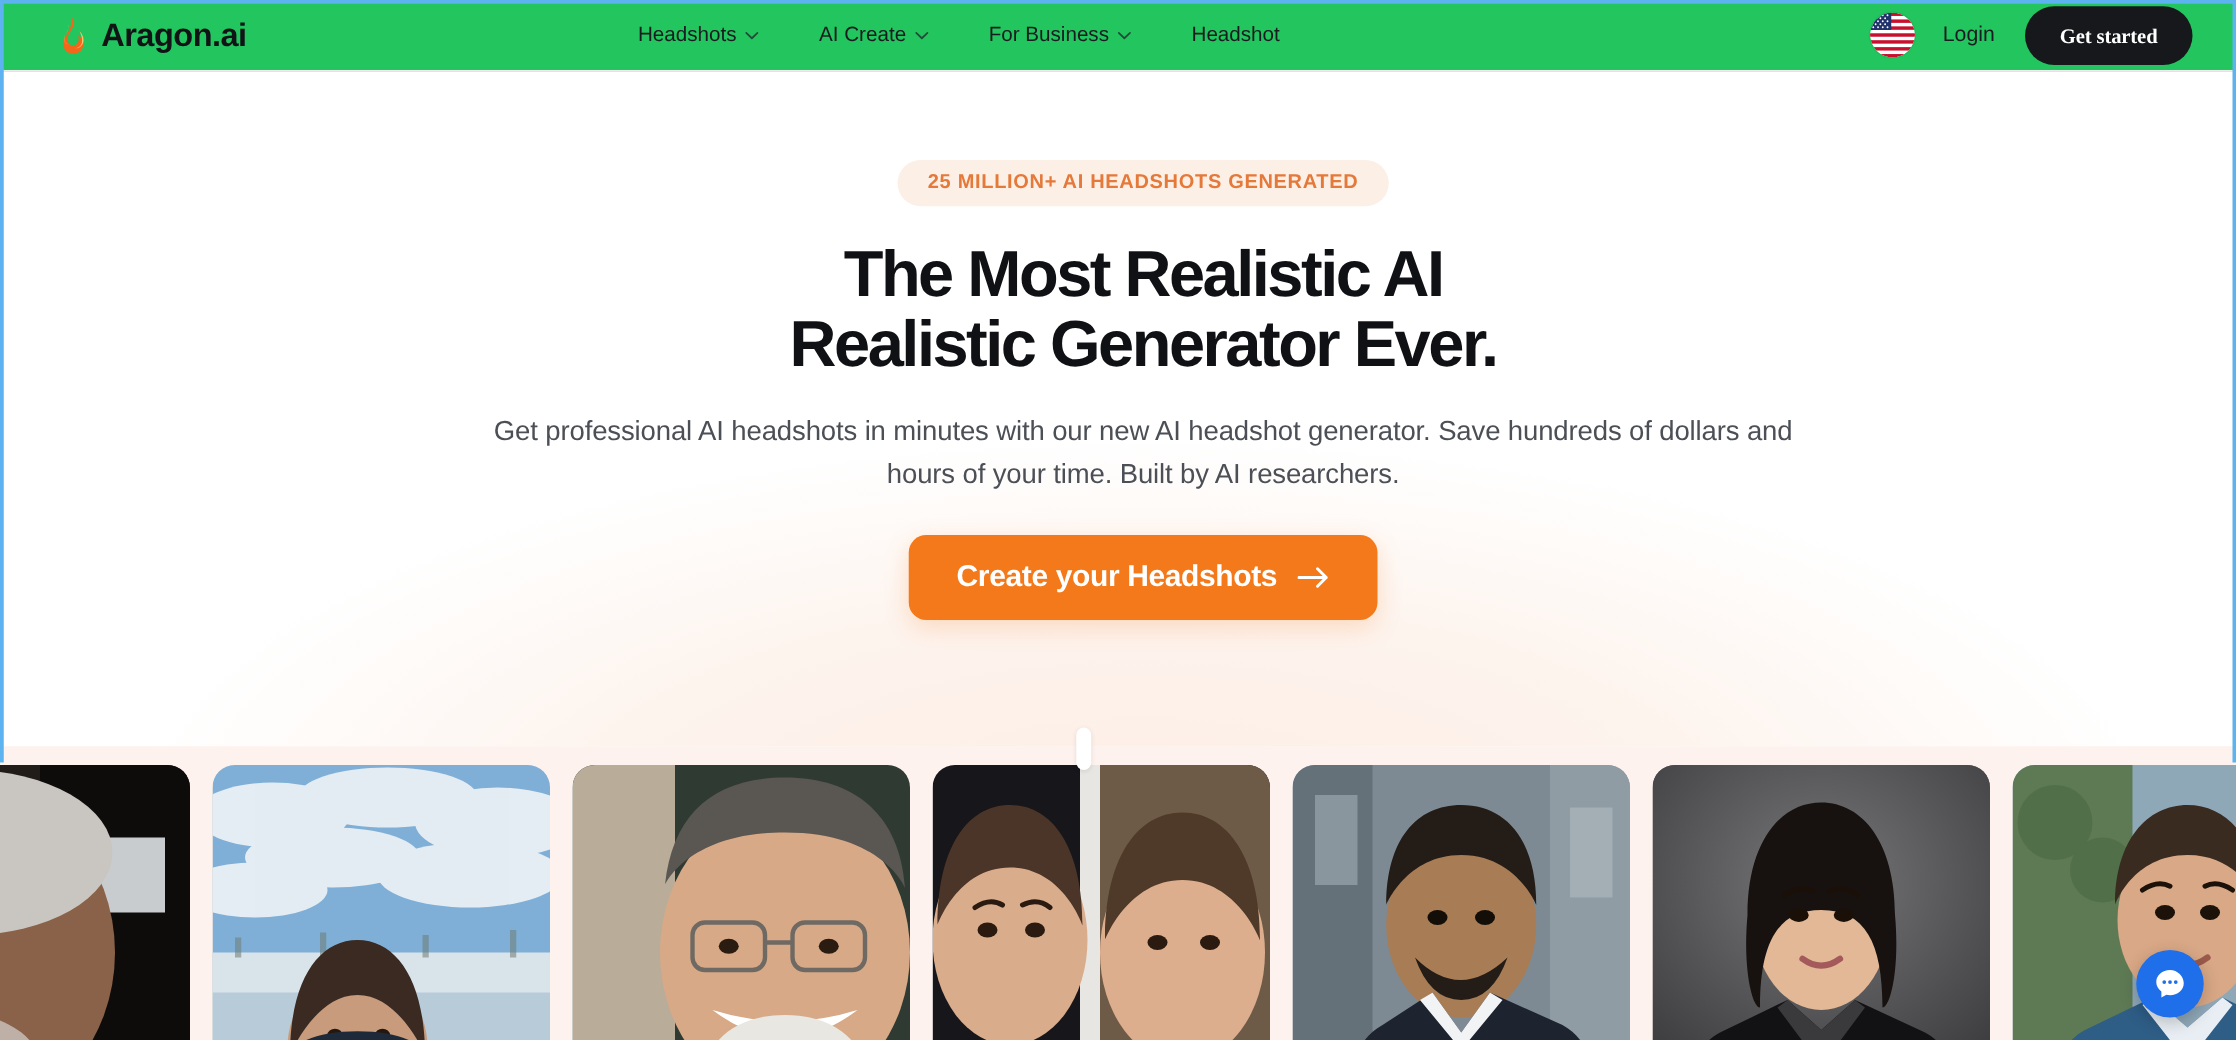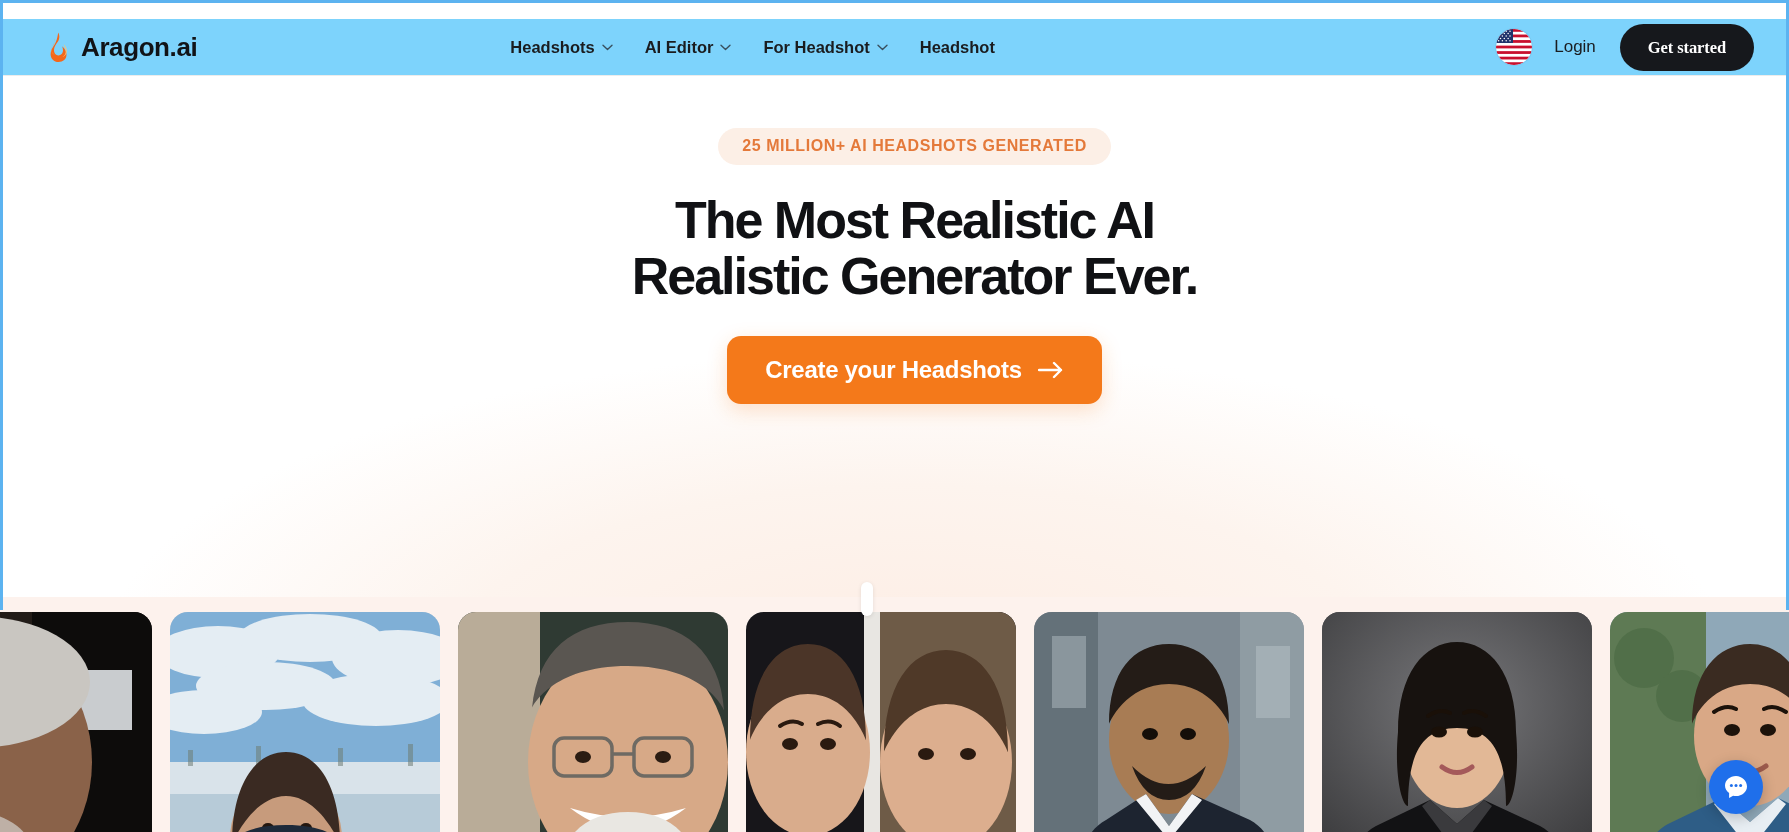--- a/index.html
+++ b/index.html
@@ -44,24 +44,24 @@
     position: absolute;
     top: 0; right: 0;
     width: 3px; height: 610px;
     background: #5CB3F0;
     z-index: 60;
   }
 
   
   .navbar {
     position: absolute;
-    top: 19px; left: 0;
+    top: 0; left: 0;
     width: 1789px;
     height: 57px;
-    background: #7dd3fc;
+    background: #22c55e;
     border-bottom: 1px solid #ECECEC;
     display: flex;
     align-items: center;
     z-index: 50;
   }
 
   .brand {
     display: flex;
     align-items: center;
     gap: 10px;
@@ -75,24 +75,23 @@
     font-weight: 700;
     color: #111317;
     letter-spacing: -0.4px;
     line-height: 1;
     white-space: nowrap;
   }
 
   .nav-links {
     display: flex;
     align-items: flex-start;
-    gap: 28px;
+    gap: 44px;
     margin-left: 311px;
     flex: 0 0 auto;
-    font-weight: bold;
   }
   .nav-item {
     display: flex;
     align-items: center;
     gap: 7px;
     font-size: 16.5px;
     color: #1A1C1F;
     cursor: pointer;
     white-space: nowrap;
     padding: 6px 2px;
@@ -303,30 +302,30 @@
       <div class="nav-item">
         <span>Headshots</span>
         <span>
           <svg class="chev" viewBox="0 0 11 7" aria-hidden="true">
               <path d="M1 1.3 5.5 5.6 10 1.3" stroke="#22242A" stroke-width="1.4" fill="none" stroke-linecap="round" stroke-linejoin="round"></path>
             </svg>
         </span>
       </div>
 
       <div class="nav-item">
-        <span>AI Editor</span>
+        <span>AI Create</span>
         <span>
           <svg class="chev" viewBox="0 0 11 7" aria-hidden="true">
               <path d="M1 1.3 5.5 5.6 10 1.3" stroke="#22242A" stroke-width="1.4" fill="none" stroke-linecap="round" stroke-linejoin="round"></path>
             </svg>
         </span>
       </div>
 
       <div class="nav-item">
-        <span>For Headshot</span>
+        <span>For Business</span>
         <span>
           <svg class="chev" viewBox="0 0 11 7" aria-hidden="true">
               <path d="M1 1.3 5.5 5.6 10 1.3" stroke="#22242A" stroke-width="1.4" fill="none" stroke-linecap="round" stroke-linejoin="round"></path>
             </svg>
         </span>
       </div>
 
       <div class="nav-item">
         <span>Headshot</span>
       </div>
@@ -385,20 +384,21 @@
 
   <section class="hero">
 
     <div class="badge">25 MILLION+ AI HEADSHOTS GENERATED</div>
 
     <h1 class="headline">
       <span>The Most Realistic AI</span>
       <span class="l2">Realistic Generator Ever.</span>
     </h1>
 
+    <p class="subhead">Get professional AI headshots in minutes with our new AI headshot generator. Save hundreds of dollars and hours of your time. Built by AI researchers.</p>
 
     <div class="cta-wrap">
       <button class="cta-btn">
         <span>Create your Headshots</span>
         <span>
           <svg class="cta-arrow" viewBox="0 0 26 18" aria-hidden="true">
             <path d="M1 9h22M16 2l7 7-7 7" stroke="#ffffff" stroke-width="2.4" fill="none" stroke-linecap="round" stroke-linejoin="round"></path>
           </svg>
         </span>
       </button>

